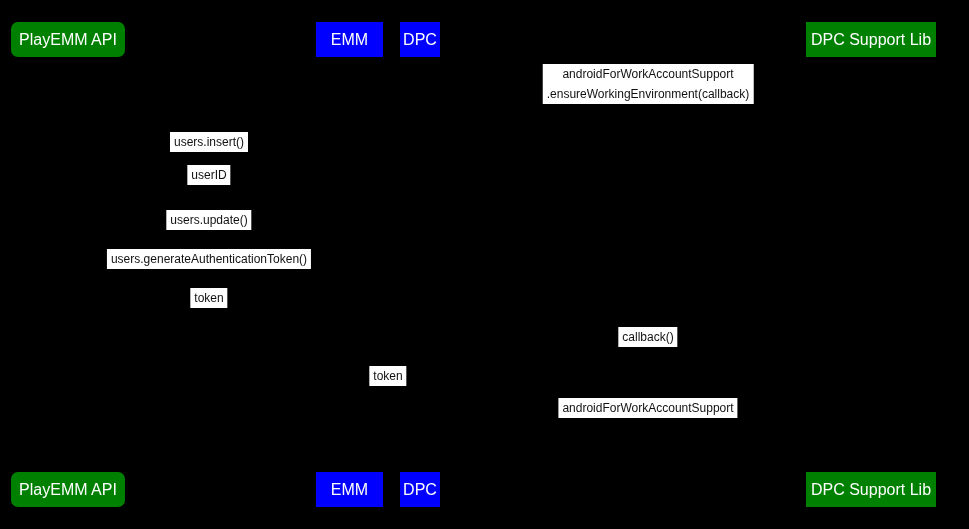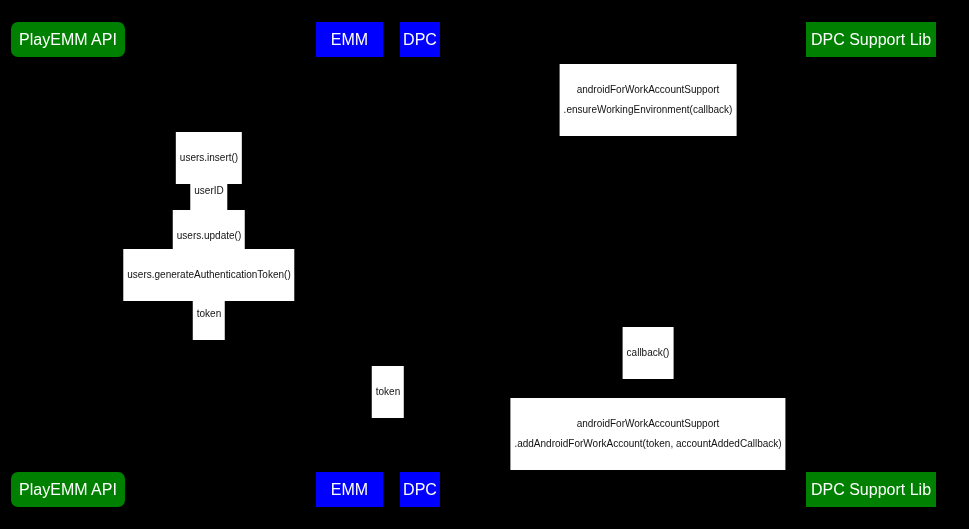--- a/index.html
+++ b/index.html
@@ -43,23 +43,23 @@
   .pos-emm     { left: 316px; width: 67px;  }
   .pos-dpc     { left: 400px; width: 40px;  }
   .pos-dpclib  { left: 806px; width: 130px; }
 
   
   .msg {
     position: absolute;
     transform: translateX(-50%);
     background: var(--label-bg);
     color: var(--label-text);
-    font-size: 10px;
+    font-size: 12px;
     line-height: 20px;
-    padding: 16px 4px;
+    padding: 0 4px;
     white-space: nowrap;
     text-align: center;
   }
   .msg .l { display: block; }
 
   #m1 { left: 648px; top: 64px;  }
   #m2 { left: 209px; top: 132px; }
   #m3 { left: 209px; top: 165px; }
   #m4 { left: 209px; top: 210px; }
   #m5 { left: 209px; top: 249px; }
@@ -84,21 +84,20 @@
   </div>
   <div class="msg" id="m2">users.insert()</div>
   <div class="msg" id="m3">userID</div>
   <div class="msg" id="m5">users.generateAuthenticationToken()</div>
   <div class="msg" id="m4">users.update()</div>
   <div class="msg" id="m6">token</div>
   <div class="msg" id="m7">callback()</div>
   <div class="msg" id="m8">token</div>
   <div class="msg" id="m9">
     <span class="l">androidForWorkAccountSupport</span>
-    <span class="l">.addAndroidForWorkAccount(token, accountAddedCallback)</span>
   </div>
 
   <div class="actor green row-bottom pos-playemm">PlayEMM API</div>
   <div class="actor blue row-bottom pos-emm">EMM</div>
   <div class="actor blue row-bottom pos-dpc">DPC</div>
   <div class="actor green row-bottom pos-dpclib">DPC Support Lib</div>
 
 </div>
 
 </body></html>

